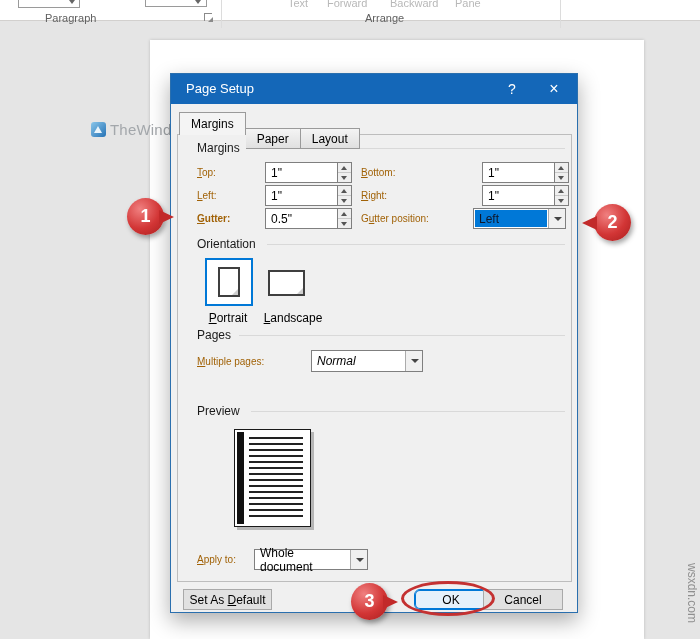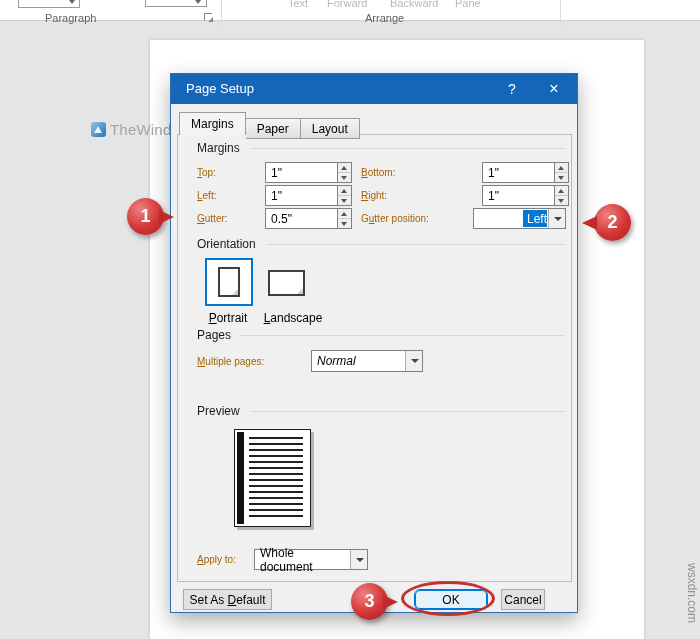--- a/index.html
+++ b/index.html
@@ -32,40 +32,40 @@
 
   
   .dialog{position:absolute;left:170px;top:73px;width:408px;height:540px;background:#f0f0f0;border:1px solid #2a6fae;box-shadow:0 8px 20px rgba(0,0,0,0.32);z-index:5;font-size:12px;color:#000;}
   .titlebar{position:absolute;left:0;top:0;right:0;height:30px;background:#1467b8;}
   .dlg-title{position:absolute;left:15px;top:0;line-height:30px;font-size:13px;color:#ffffff;}
   .tb-btn{position:absolute;top:0;width:34px;height:30px;color:#ffffff;text-align:center;line-height:30px;}
   .tb-help{right:48px;font-size:14px;}
   .tb-close{right:6px;font-size:16px;}
 
   .tabs{position:absolute;left:8px;top:38px;height:23px;display:flex;z-index:3;}
-  .tab{height:21px;margin-top:6px;padding:0 11px;font-size:12px;line-height:20px;background:linear-gradient(#f4f4f4,#e0e0e0);border:1px solid #9a9a9a;border-left-width:0;}
+  .tab{height:21px;margin-top:16px;padding:0 11px;font-size:12px;line-height:20px;background:linear-gradient(#f4f4f4,#e0e0e0);border:1px solid #9a9a9a;border-left-width:0;}
   .tab:first-child{border-left-width:1px;}
   .tab.active{height:23px;margin-top:0;line-height:22px;background:#f4f4f4;border-bottom:none;border-left-width:1px;}
   .tab-pane{position:absolute;left:6px;top:60px;width:395px;height:448px;border:1px solid #bdbdbd;background:#f0f0f0;}
 
   .ghead{position:absolute;font-size:12px;color:#1a1a1a;line-height:14px;}
   .gline{position:absolute;height:1px;background:#d9d9d9;}
   .flabel{position:absolute;font-size:10px;line-height:15px;color:#a16207;}
 
   .field{position:absolute;width:87px;height:21px;}
   .fi{position:absolute;left:0;top:0;width:72px;height:21px;border:1px solid #7f7f7f;border-right:none;background:#fff;font:12px "Liberation Sans",sans-serif;padding:0 2px 0 5px;color:#000;}
   .spin{position:absolute;right:0;top:0;width:15px;height:21px;border:1px solid #7f7f7f;display:flex;flex-direction:column;background:#f0f0f0;}
   .spin .s{flex:1;position:relative;background:#efefef;}
   .spin .s.up{border-bottom:1px solid #c9c9c9;}
   .spin .s.up::after{content:"";position:absolute;left:3px;top:3px;border-left:3px solid transparent;border-right:3px solid transparent;border-bottom:4px solid #555;}
   .spin .s.dn::after{content:"";position:absolute;left:3px;top:3px;border-left:3px solid transparent;border-right:3px solid transparent;border-top:4px solid #555;}
 
   .combo{position:absolute;border:1px solid #7f7f7f;background:#fff;}
   .combo .cv{position:absolute;left:1px;top:1px;bottom:1px;right:18px;display:flex;align-items:center;padding-left:4px;font-size:12px;color:#000;}
-  .combo .cv.hl{background:#0078d7;color:#ffffff;margin-left:48px;}
+  .combo .cv.hl{background:#0078d7;color:#0f172a;}
   .combo .car{position:absolute;right:0;top:0;bottom:0;width:17px;background:#f0f0f0;border-left:1px solid #ababab;}
   .combo .car::after{content:"";position:absolute;left:5px;top:8px;border-left:4px solid transparent;border-right:4px solid transparent;border-top:4px solid #444;}
 
   .orient-sel{position:absolute;left:34px;top:184px;width:48px;height:48px;border:2px solid #0078d7;background:#fff;display:flex;align-items:center;justify-content:center;}
   .picon{width:22px;height:30px;background:#fff;border:2px solid #3f3f3f;position:relative;}
   .picon::after,.licon::after{content:"";position:absolute;right:0;bottom:0;width:0;height:0;border-bottom:6px solid #cfcfcf;border-left:6px solid transparent;}
   .licon{position:absolute;left:97px;top:196px;width:37px;height:26px;background:#fff;border:2px solid #3f3f3f;}
   .olabel{position:absolute;font-size:12px;text-align:center;}
 
   .preview{position:absolute;left:63px;top:355px;width:77px;height:98px;background:#fff;border:1px solid #1a1a1a;box-shadow:3px 3px 0 rgba(110,110,110,0.45);}
@@ -157,21 +157,21 @@
     </div>
     <span class="flabel" style="left:190px;top:114px;"><u>R</u>ight:</span>
     <div class="field" style="left:311px;top:111px;">
       <input class="fi" type="text" value="1&quot;" style="">
       <span class="spin">
           <span class="s up"></span>
           <span class="s dn"></span>
         </span>
     </div>
 
-    <span class="flabel" style="left:26px;top:137px;"><u>G</u>utter:</span>
+    <span class="flabel" style="left:26px;top:137px;font-weight:bold;"><u>G</u>utter:</span>
     <div class="field" style="left:94px;top:134px;">
       <input class="fi" type="text" value="0.5&quot;" style="">
       <span class="spin">
           <span class="s up"></span>
           <span class="s dn"></span>
         </span>
     </div>
     <span class="flabel" style="left:190px;top:137px;">G<u>u</u>tter position:</span>
     <div class="combo" style="left:302px;top:134px;width:93px;height:21px;">
       <span class="cv hl">Left</span>
@@ -203,21 +203,21 @@
     </div>
 
     <span class="flabel" style="left:26px;top:478px;"><u>A</u>pply to:</span>
     <div class="combo" style="left:83px;top:475px;width:114px;height:21px;">
       <span class="cv">Whole document</span>
       <span class="car"></span>
     </div>
 
     <button class="btn" style="left:12px;top:515px;width:89px;">Set As <u>D</u>efault</button>
     <button class="btn primary" style="left:243px;top:515px;width:74px;border-radius:6px;">OK</button>
-    <button class="btn" style="left:330px;top:515px;width:44px;">Cancel</button>
+    <button class="btn" style="left:312px;top:515px;width:80px;">Cancel</button>
   </div>
 
   <div class="hl-ellipse"></div>
   <div class="badge" style="left:127px;top:198px;">
     <span class="tail tr"></span>
     <span>1</span>
   </div>
   <div class="badge" style="left:594px;top:204px;">
     <span class="tail tl"></span>
     <span>2</span>

